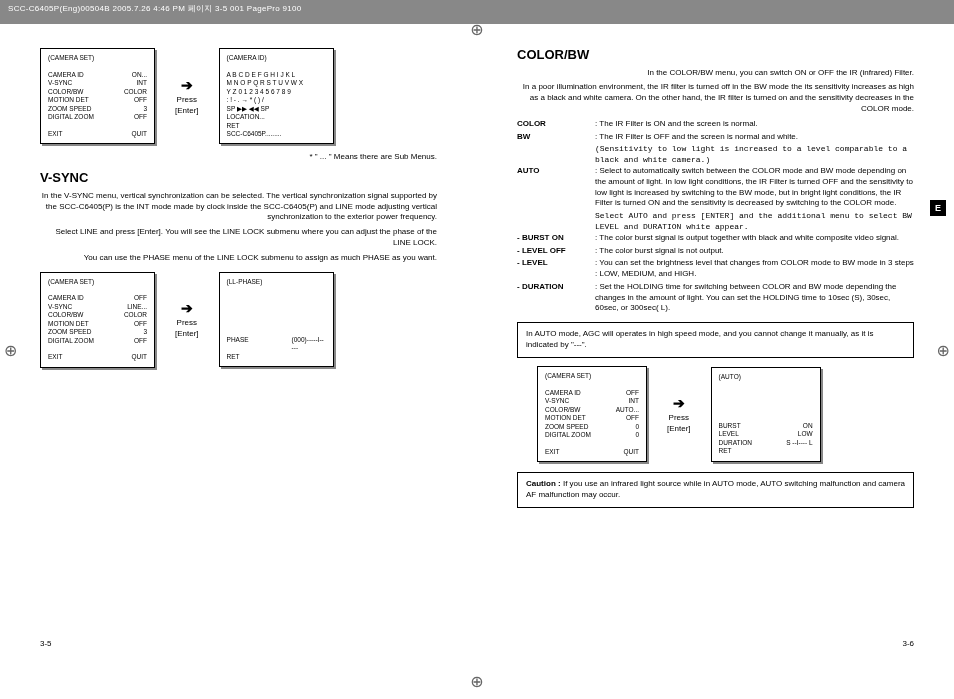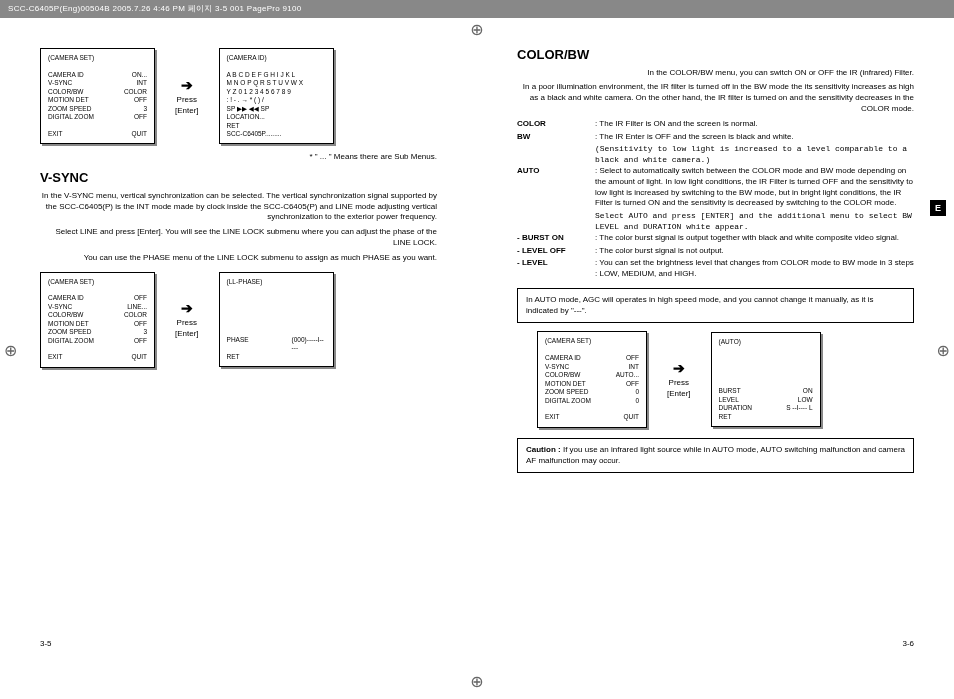--- a/index.html
+++ b/index.html
@@ -1,17 +1,17 @@
 <!DOCTYPE html>
 <html><head>
 <meta charset="utf-8">
 <style>
   * { box-sizing: border-box; margin: 0; padding: 0; }
   body { font-family: Arial, Helvetica, sans-serif; background: #fff; width: 954px; height: 699px; position: relative; color: #000; }
-  .header-bar { position: absolute; top: 0; left: 0; right: 0; height: 18px; background: #888; color: #fff; font-size: 8px; padding: 3px 8px; letter-spacing: 0.3px; }
+  .header-bar { position: absolute; top: 0; left: 0; right: 0; height: 24px; background: #888; color: #fff; font-size: 8px; padding: 3px 8px; letter-spacing: 0.3px; }
   .spread { display: flex; padding: 40px 40px 20px 40px; gap: 60px; height: 660px; }
   .page { flex: 1; font-size: 8px; line-height: 1.35; position: relative; }
   .page-left { padding-right: 10px; }
   .page-right { padding-left: 10px; }
   h2 { font-size: 13px; font-weight: bold; margin: 6px 0 4px 0; }
   p { margin-bottom: 4px; text-align: right; }
   .menu-box { border: 1px solid #000; box-shadow: 2px 2px 0 #888; padding: 5px 7px; font-size: 6.5px; line-height: 1.3; background: #fff; display: inline-block; vertical-align: top; }
   .menu-row { display: flex; justify-content: space-between; gap: 10px; }
   .menu-row span:first-child { min-width: 55px; }
   .box-group { display: flex; align-items: center; gap: 20px; margin: 8px 0; }
@@ -162,39 +162,43 @@
     <h2>COLOR/BW</h2>
     <p>In the COLOR/BW menu, you can switch ON or OFF the IR (infrared) Filter.</p>
     <p>In a poor illumination environment, the IR filter is turned off in the BW mode the its sensitivity increases as high as a black and white camera. On the other hand, the IR filter is turned on and the sensitivity decreases in the COLOR mode.</p>
 
     <div class="def-row">
         <div class="def-label">COLOR</div>
         <div class="def-text">: The IR Filter is ON and the screen is normal.</div>
       </div>
     <div class="def-row">
         <div class="def-label">BW</div>
-        <div class="def-text">: The IR Enter is OFF and the screen is black and white.</div>
+        <div class="def-text">: The IR Filter is OFF and the screen is normal and white.</div>
       </div>
     <div class="indent">(Sensitivity to low light is increased to a level comparable to a black and white camera.)</div>
     <div class="def-row">
         <div class="def-label">AUTO</div>
         <div class="def-text">: Select to automatically switch between the COLOR mode and BW mode depending on the amount of light. In low light conditions, the IR Filter is turned OFF and the sensitivity to low light is increased by switching to the BW mode, but in bright light conditions, the IR Filter is turned ON and the sensitivity is decreased by switching to the COLOR mode.</div>
       </div>
     <div class="indent">Select AUTO and press [ENTER] and the additional menu to select BW LEVEL and DURATION white appear.</div>
     <div class="def-row">
         <div class="def-label">- BURST ON</div>
         <div class="def-text">: The color burst signal is output together with black and white composite video signal.</div>
       </div>
     <div class="def-row">
         <div class="def-label">- LEVEL OFF</div>
         <div class="def-text">: The color burst signal is not output.</div>
       </div>
     <div class="def-row">
         <div class="def-label">- LEVEL</div>
         <div class="def-text">: You can set the brightness level that changes from COLOR mode to BW mode in 3 steps : LOW, MEDIUM, and HIGH.</div>
+      </div>
+    <div class="def-row">
+        <div class="def-label">- DURATION</div>
+        <div class="def-text">: Set the HOLDING time for switching between COLOR and BW mode depending the changes in the amount of light. You can set the HOLDING time to 10sec (S), 30sec, 60sec, or 300sec( L).</div>
       </div>
 
     <div class="note-box">In AUTO mode, AGC will operates in high speed mode, and you cannot change it manually, as it is indicated by "---".</div>
 
     <div class="box-group" style="margin-left:20px;">
       <div class="menu-box" style="width:110px;">
         <div>(CAMERA SET)</div><br>
         <div class="menu-row">
             <span>CAMERA ID</span>
             <span>OFF</span>

